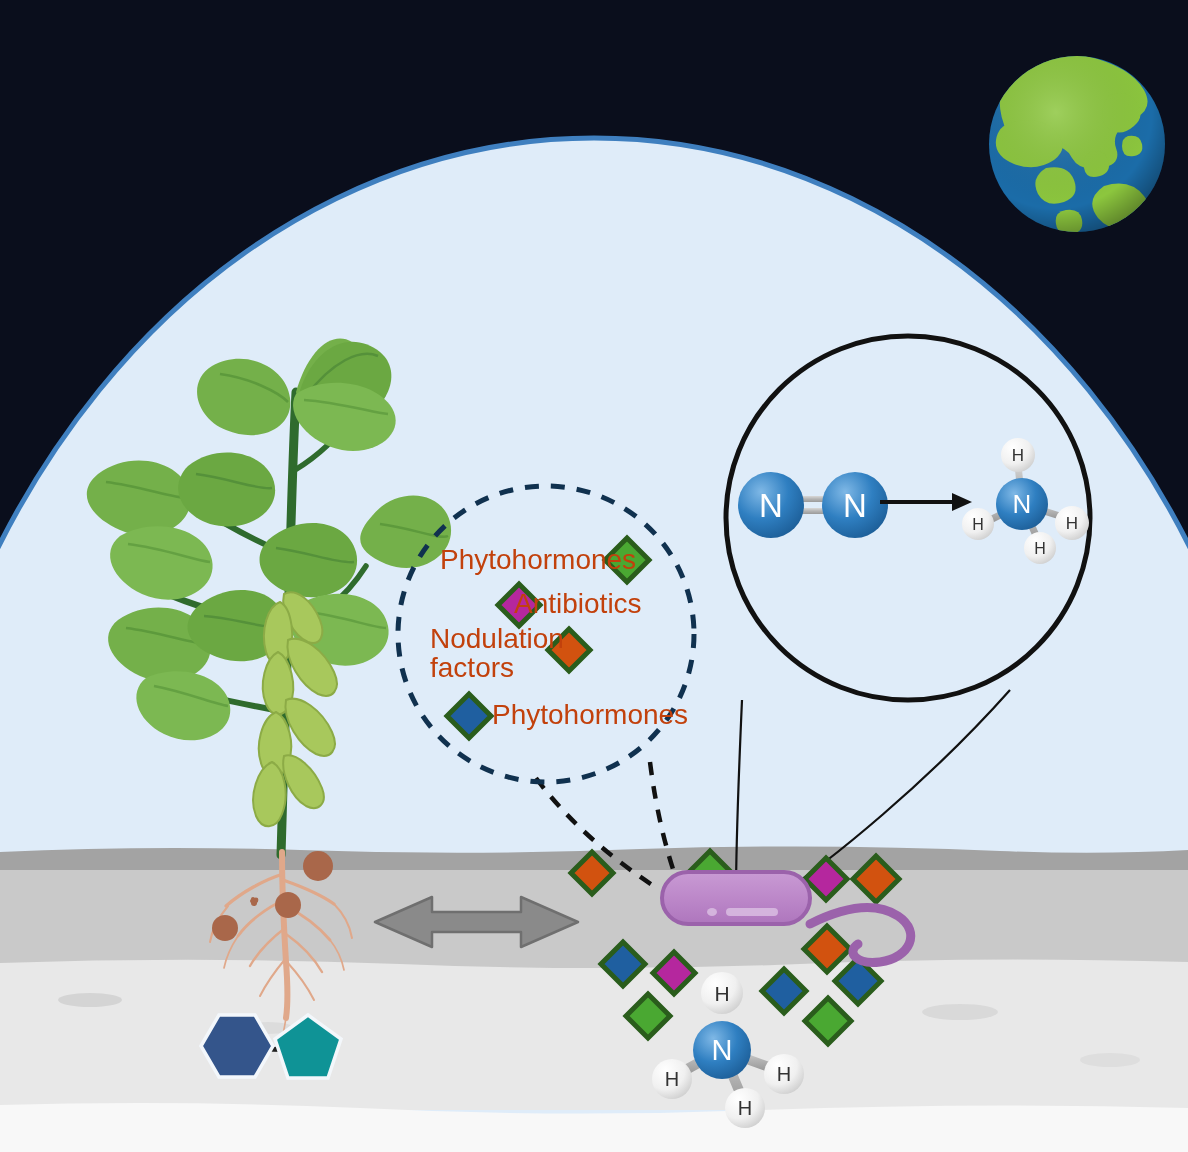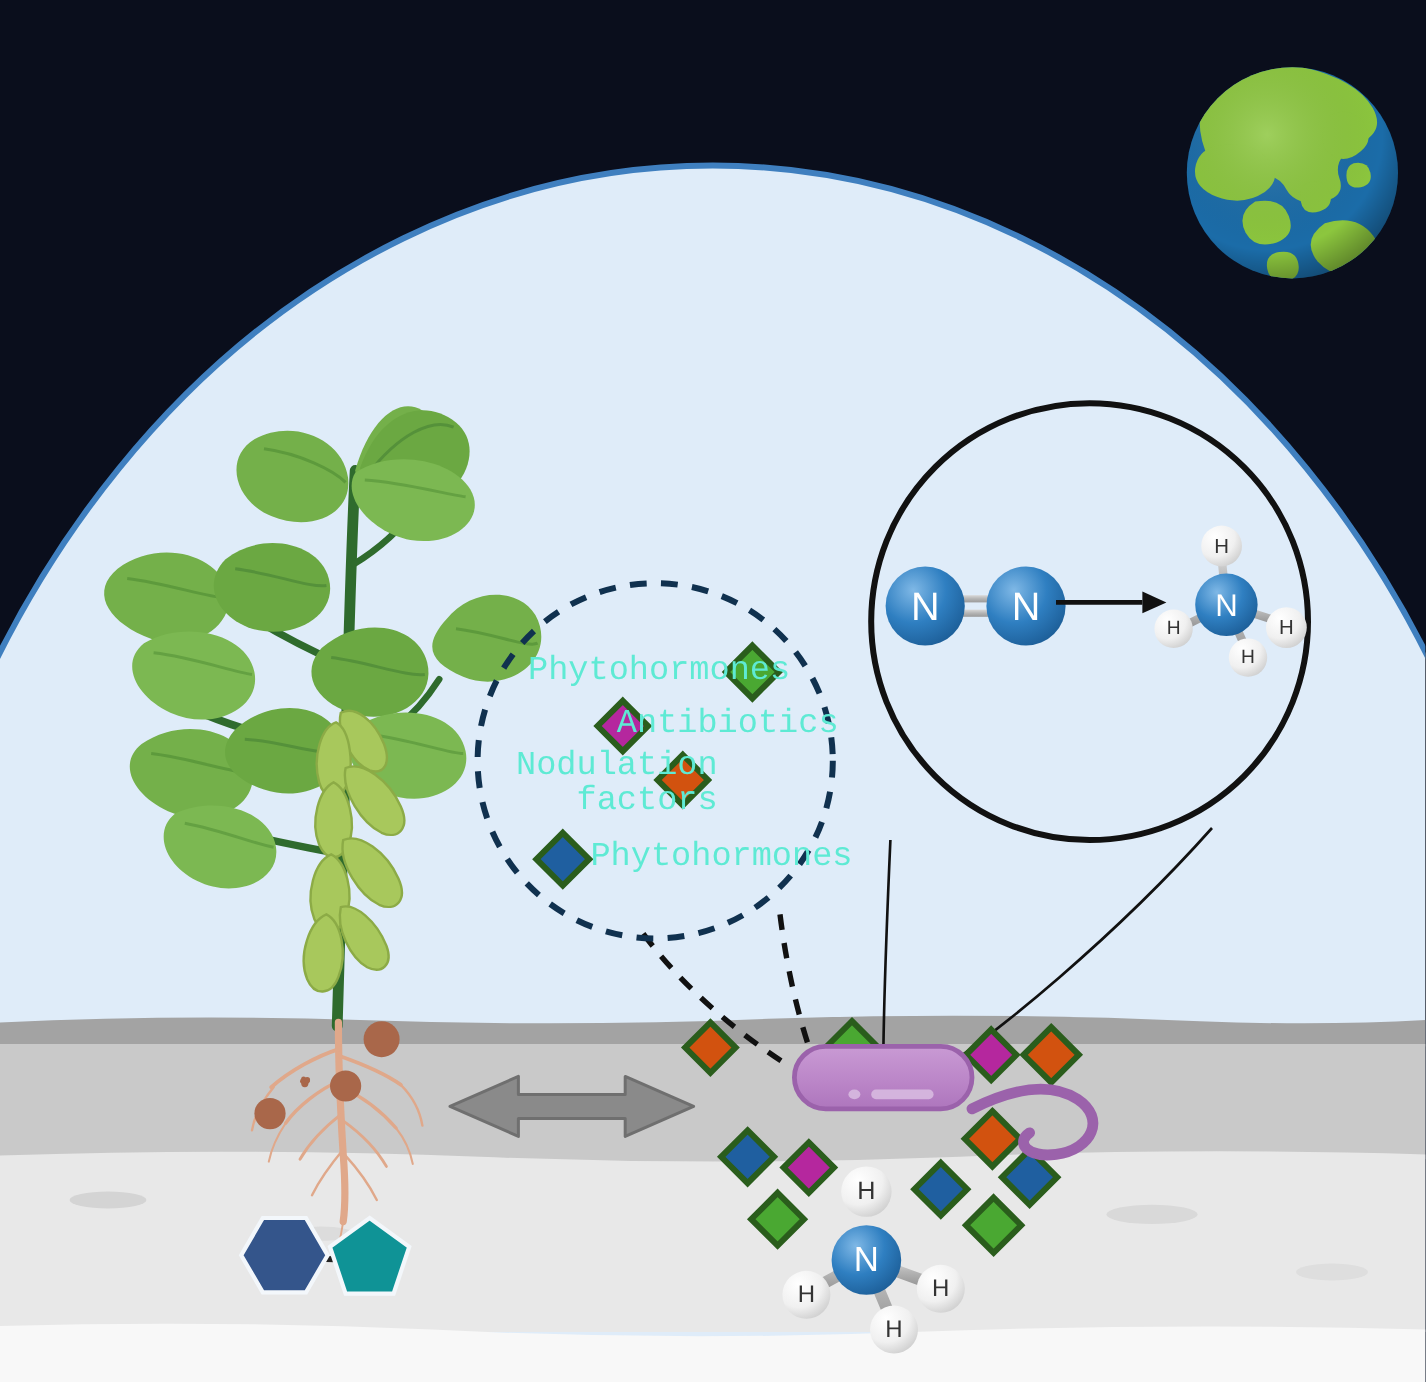--- a/index.html
+++ b/index.html
@@ -1,19 +1,19 @@
 <!DOCTYPE html>
 <html><head>
 <meta charset="utf-8">
 <style>
   html,body{margin:0;padding:0;background:#0a0e1c;}
   body{font-family:"Liberation Sans",sans-serif;}
   #stage{position:relative;width:1188px;height:1152px;overflow:hidden;background:#0a0e1c;}
   #stage svg.layer{position:absolute;left:0;top:0;width:1188px;height:1152px;}
-  .lbl{position:absolute;color:#5eead4;font-family:Liberation Mono, monospace;white-space:pre;line-height:1.05;}
+  .lbl{position:absolute;color:#c2410c;font-family:Liberation Sans, sans-serif;white-space:pre;line-height:1.05;}
 </style>
 </head>
 <body>
 
 <div id="stage">
 
   <svg class="layer" viewBox="0 0 1188 1152">
     <defs>
       <radialGradient id="earthShade" cx="38%" cy="32%" r="78%">
         <stop offset="0%" stop-color="#ffffff" stop-opacity="0.16"></stop>
@@ -297,18 +297,18 @@
       <text x="745" y="1108" text-anchor="middle" dominant-baseline="central" font-family="Liberation Sans, sans-serif" font-size="20" fill="#333333">H</text>
       <text x="784" y="1074" text-anchor="middle" dominant-baseline="central" font-family="Liberation Sans, sans-serif" font-size="20" fill="#333333">H</text>
       <text x="722" y="1050" text-anchor="middle" dominant-baseline="central" font-family="Liberation Sans, sans-serif" font-size="29" fill="#ffffff">N</text>
     </g>
   </svg>
 
   <div class="lbl" style="left:440px;top:545px;font-size:28px;">Phytohormones</div>
 
   <div class="lbl" style="left:514px;top:589px;font-size:28px;">Antibiotics</div>
 
-  <div class="lbl" style="left:430px;top:624px;font-size:28px;text-align:right;">Nodulation
+  <div class="lbl" style="left:430px;top:624px;font-size:28px;">Nodulation
 factors</div>
 
   <div class="lbl" style="left:492px;top:700px;font-size:28px;">Phytohormones</div>
 
 </div>
 
 </body></html>

